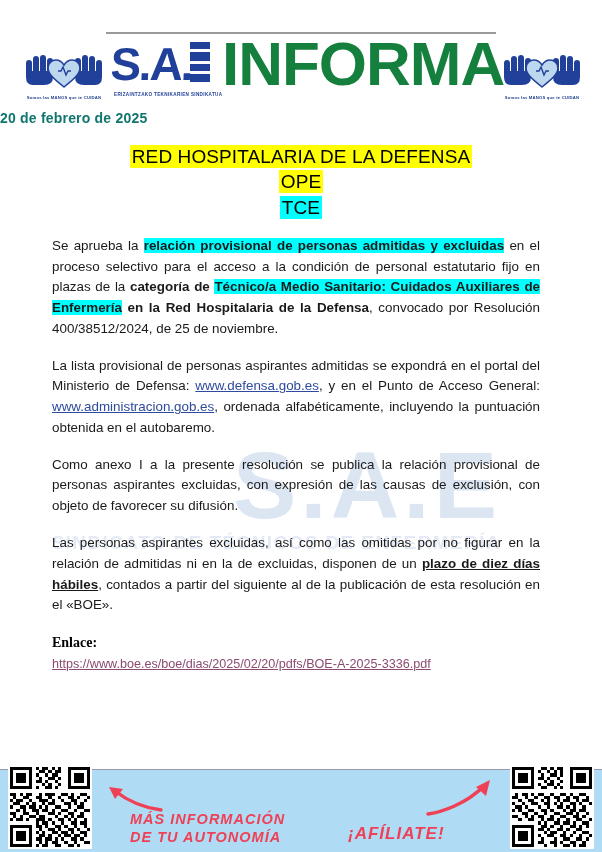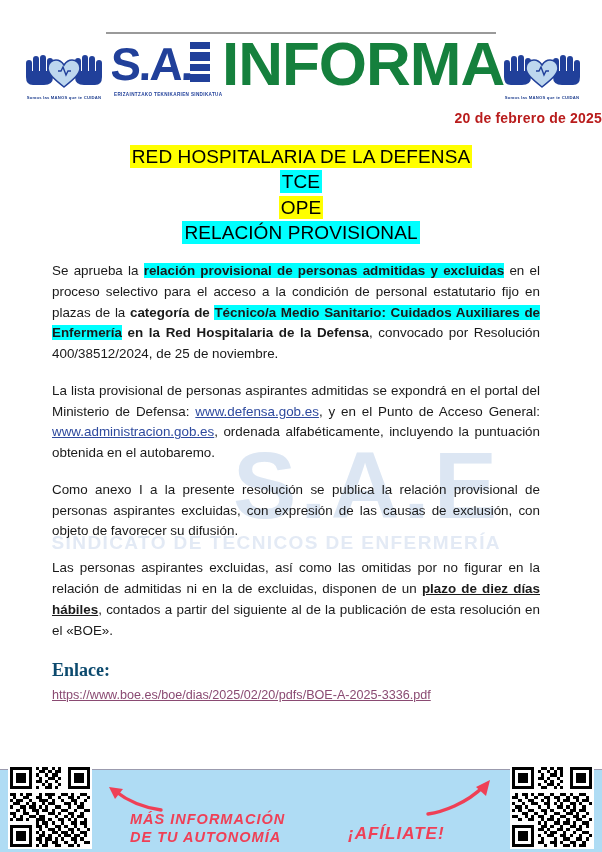--- a/index.html
+++ b/index.html
@@ -119,24 +119,24 @@
     font-size: 62px;
     color: #15803d;
     letter-spacing: -1px;
     line-height: 1;
   }
   .date-line {
     position: absolute;
     left: 0;
     top: 110px;
     width: 602px;
-    text-align: right;
+    text-align: left;
     font-size: 14px;
     font-weight: bold;
-    color: #b91c1c;
+    color: #0f766e;
     letter-spacing: 0.2px;
   }
 
   
   .titles {
     position: relative;
     z-index: 2;
     text-align: center;
     margin-top: 4px;
   }
@@ -178,22 +178,22 @@
   .bold-underline {
     font-weight: bold;
     text-decoration: underline;
   }
   .enlace-block {
     margin-top: 2px;
   }
   .enlace-label {
     font-family: "Liberation Serif", serif;
     font-weight: bold;
-    font-size: 18px;
-    color: #0c4a6e;
+    font-size: 14px;
+    color: #000000;
   }
   .enlace-url {
     display: block;
     margin-top: 1px;
     font-size: 12.6px;
   }
 
   
   .footer {
     position: absolute;
@@ -319,27 +319,24 @@
     </div>
 
     <div class="date-line">20 de febrero de 2025</div>
   </div>
 
   <div class="titles">
     <div class="title-line">
       <span class="hl-yellow">RED HOSPITALARIA DE LA DEFENSA</span>
     </div>
     <div class="title-line">
+      <span class="hl-yellow">OPE</span>
+    </div>
+    <div class="title-line">
       <span class="hl-cyan">TCE</span>
-    </div>
-    <div class="title-line">
-      <span class="hl-yellow">OPE</span>
-    </div>
-    <div class="title-line">
-      <span class="hl-cyan">RELACIÓN PROVISIONAL</span>
     </div>
   </div>
 
   <div class="body-copy">
 
     <p><span>Se aprueba la </span><b class="mark-cyan">relación provisional de personas admitidas y excluidas</b><span> en el proceso selectivo para el acceso a la condición de personal estatutario fijo en plazas de la </span><b>categoría de </b><b class="mark-cyan">Técnico/a Medio Sanitario: Cuidados Auxiliares de Enfermería</b><b> en la Red Hospitalaria de la Defensa</b><span>, convocado por Resolución 400/38512/2024, de 25 de noviembre.</span></p>
 
     <p><span>La lista provisional de personas aspirantes admitidas se expondrá en el portal del Ministerio de Defensa: </span><a class="link-blue" href="#">www.defensa.gob.es</a><span>, y en el Punto de Acceso General: </span><a class="link-blue" href="#">www.administracion.gob.es</a><span>, ordenada alfabéticamente, incluyendo la puntuación obtenida en el autobaremo.</span></p>
 
     <p>Como anexo I a la presente resolución se publica la relación provisional de personas aspirantes excluidas, con expresión de las causas de exclusión, con objeto de favorecer su difusión.</p>

